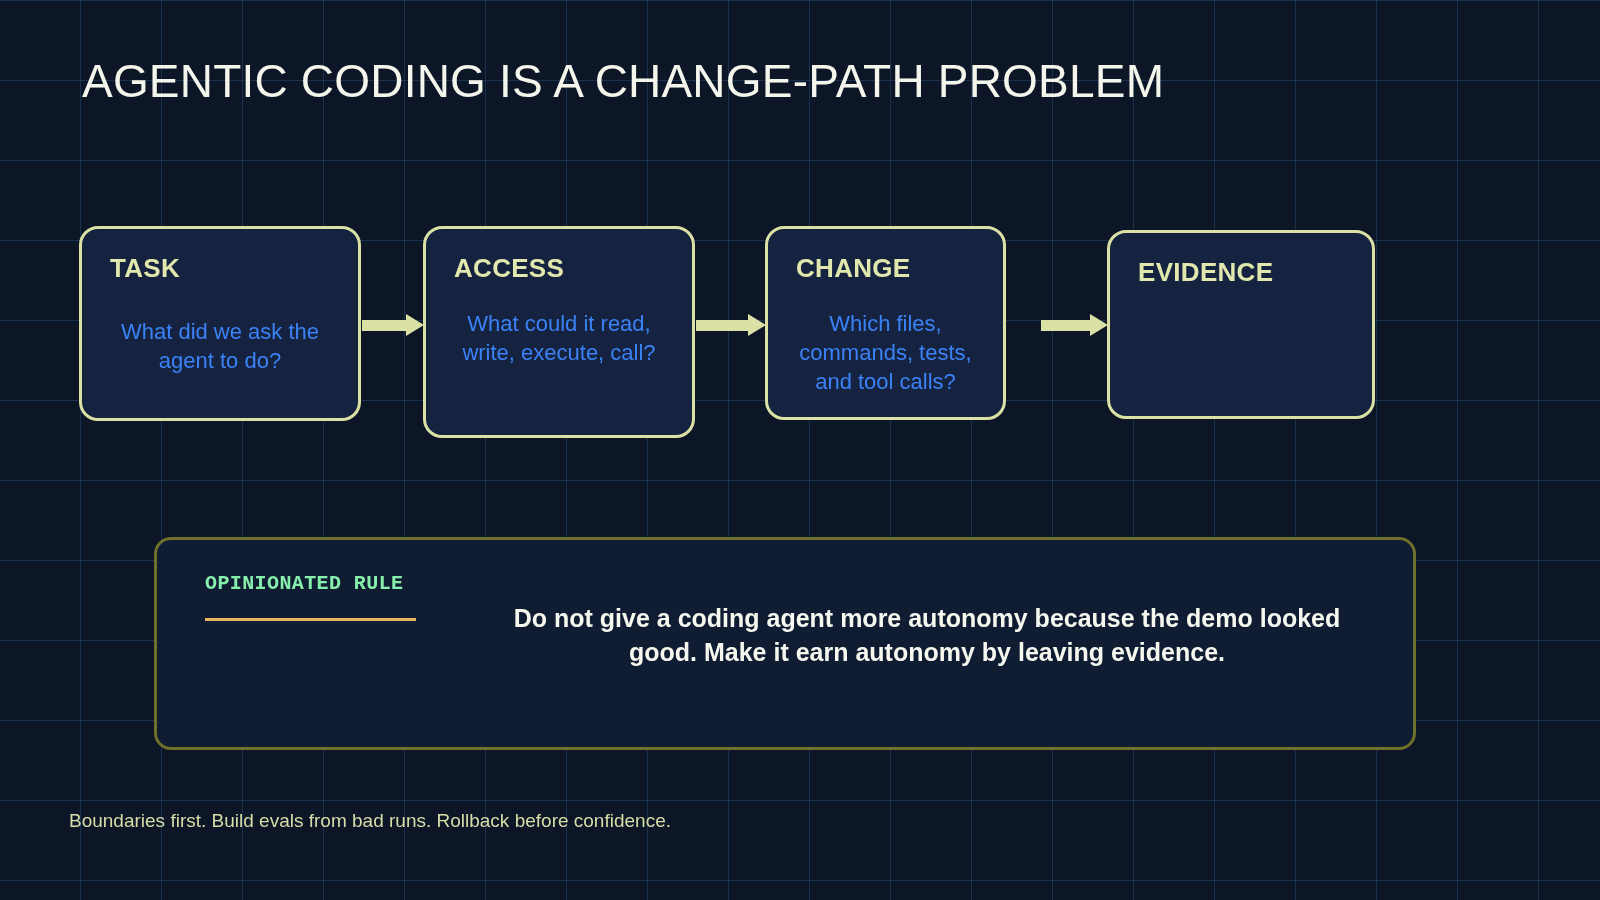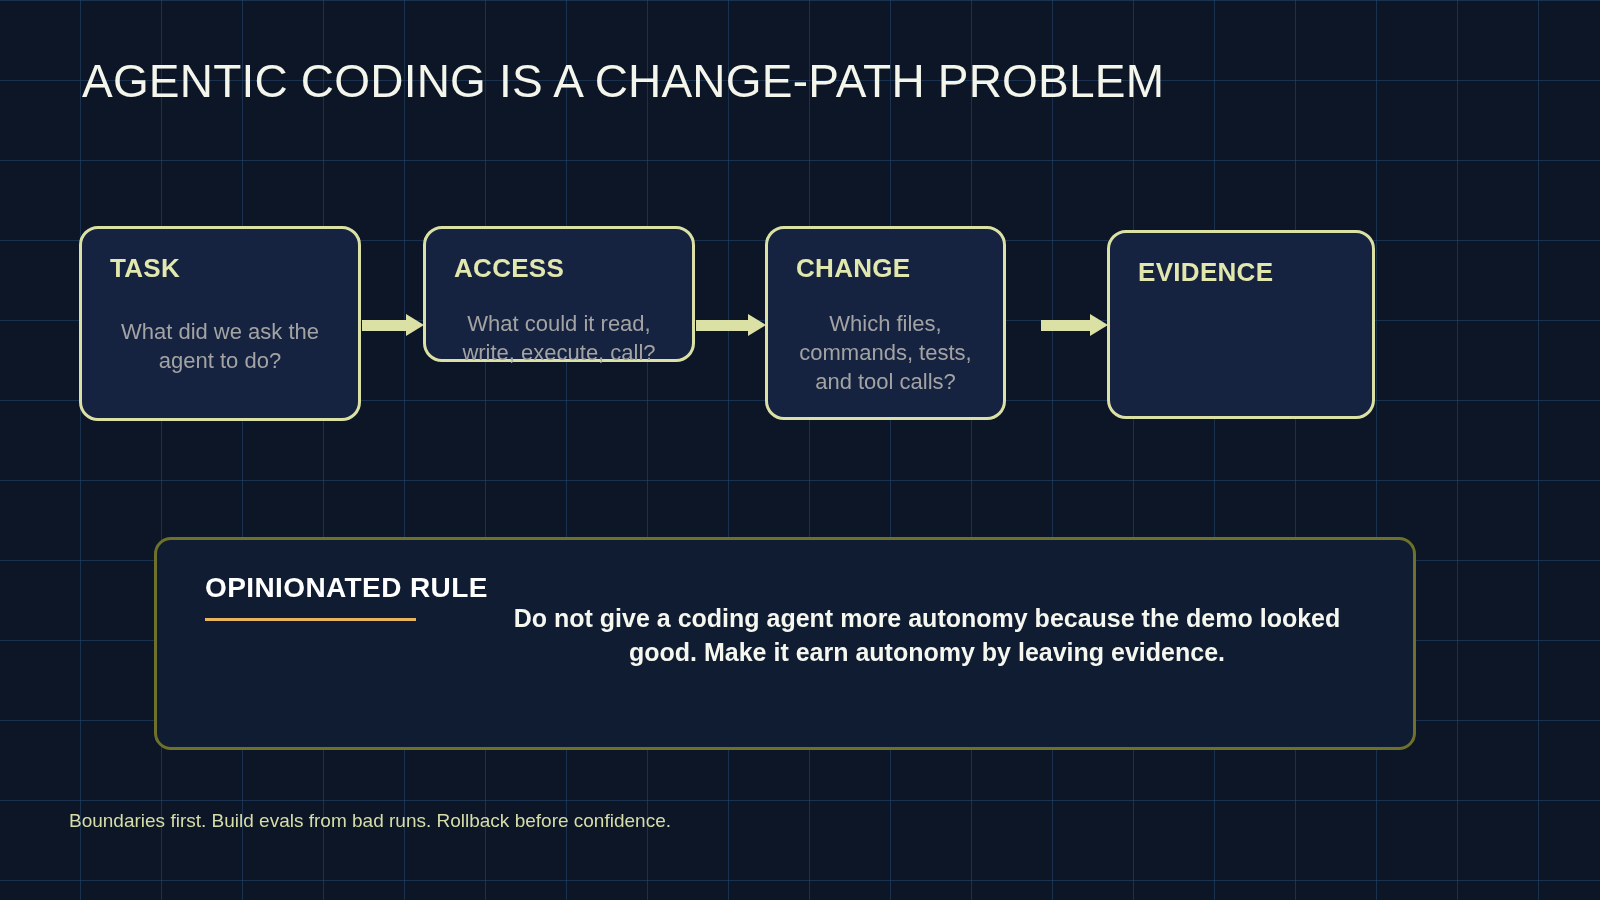--- a/index.html
+++ b/index.html
@@ -70,25 +70,25 @@
     white-space: nowrap;
   }
   .stage-body {
     position: absolute;
     left: 14px;
     right: 14px;
     top: 72px;
     text-align: center;
     font-size: 22px;
     line-height: 1.32;
-    color: #a3a3a3;
+    color: #3b82f6;
   }
 
   #stage-0 { left: 79px;   top: 226px; width: 282px; height: 195px; }
-  #stage-1 { left: 423px;  top: 226px; width: 272px; height: 136px; }
+  #stage-1 { left: 423px;  top: 226px; width: 272px; height: 212px; }
   #stage-2 { left: 765px;  top: 226px; width: 241px; height: 194px; }
   #stage-3 { left: 1107px; top: 230px; width: 268px; height: 189px; }
 
   #stage-0 .stage-body { top: 88px; }
   #stage-1 .stage-body { top: 80px; }
   #stage-2 .stage-body { top: 80px; }
   #stage-3 .stage-body { top: 76px; }
 
   
   .arrow {
@@ -129,25 +129,26 @@
     height: 213px;
     box-sizing: border-box;
     border: 3px solid #6d7129;
     border-radius: 17px;
     background: #101c31;
   }
   #rule-kicker {
     position: absolute;
     left: 48px;
     top: 32px;
-    font-size: 28px;
+    font-size: 20px;
     font-weight: bold;
-    color: #ffffff;
+    color: #86efac;
     letter-spacing: 0.4px;
     white-space: nowrap;
+    font-family: Liberation Mono, monospace;
   }
   #rule-underline {
     position: absolute;
     left: 48px;
     top: 78px;
     width: 211px;
     height: 3px;
     background: #e8b55c;
   }
   #rule-text {

